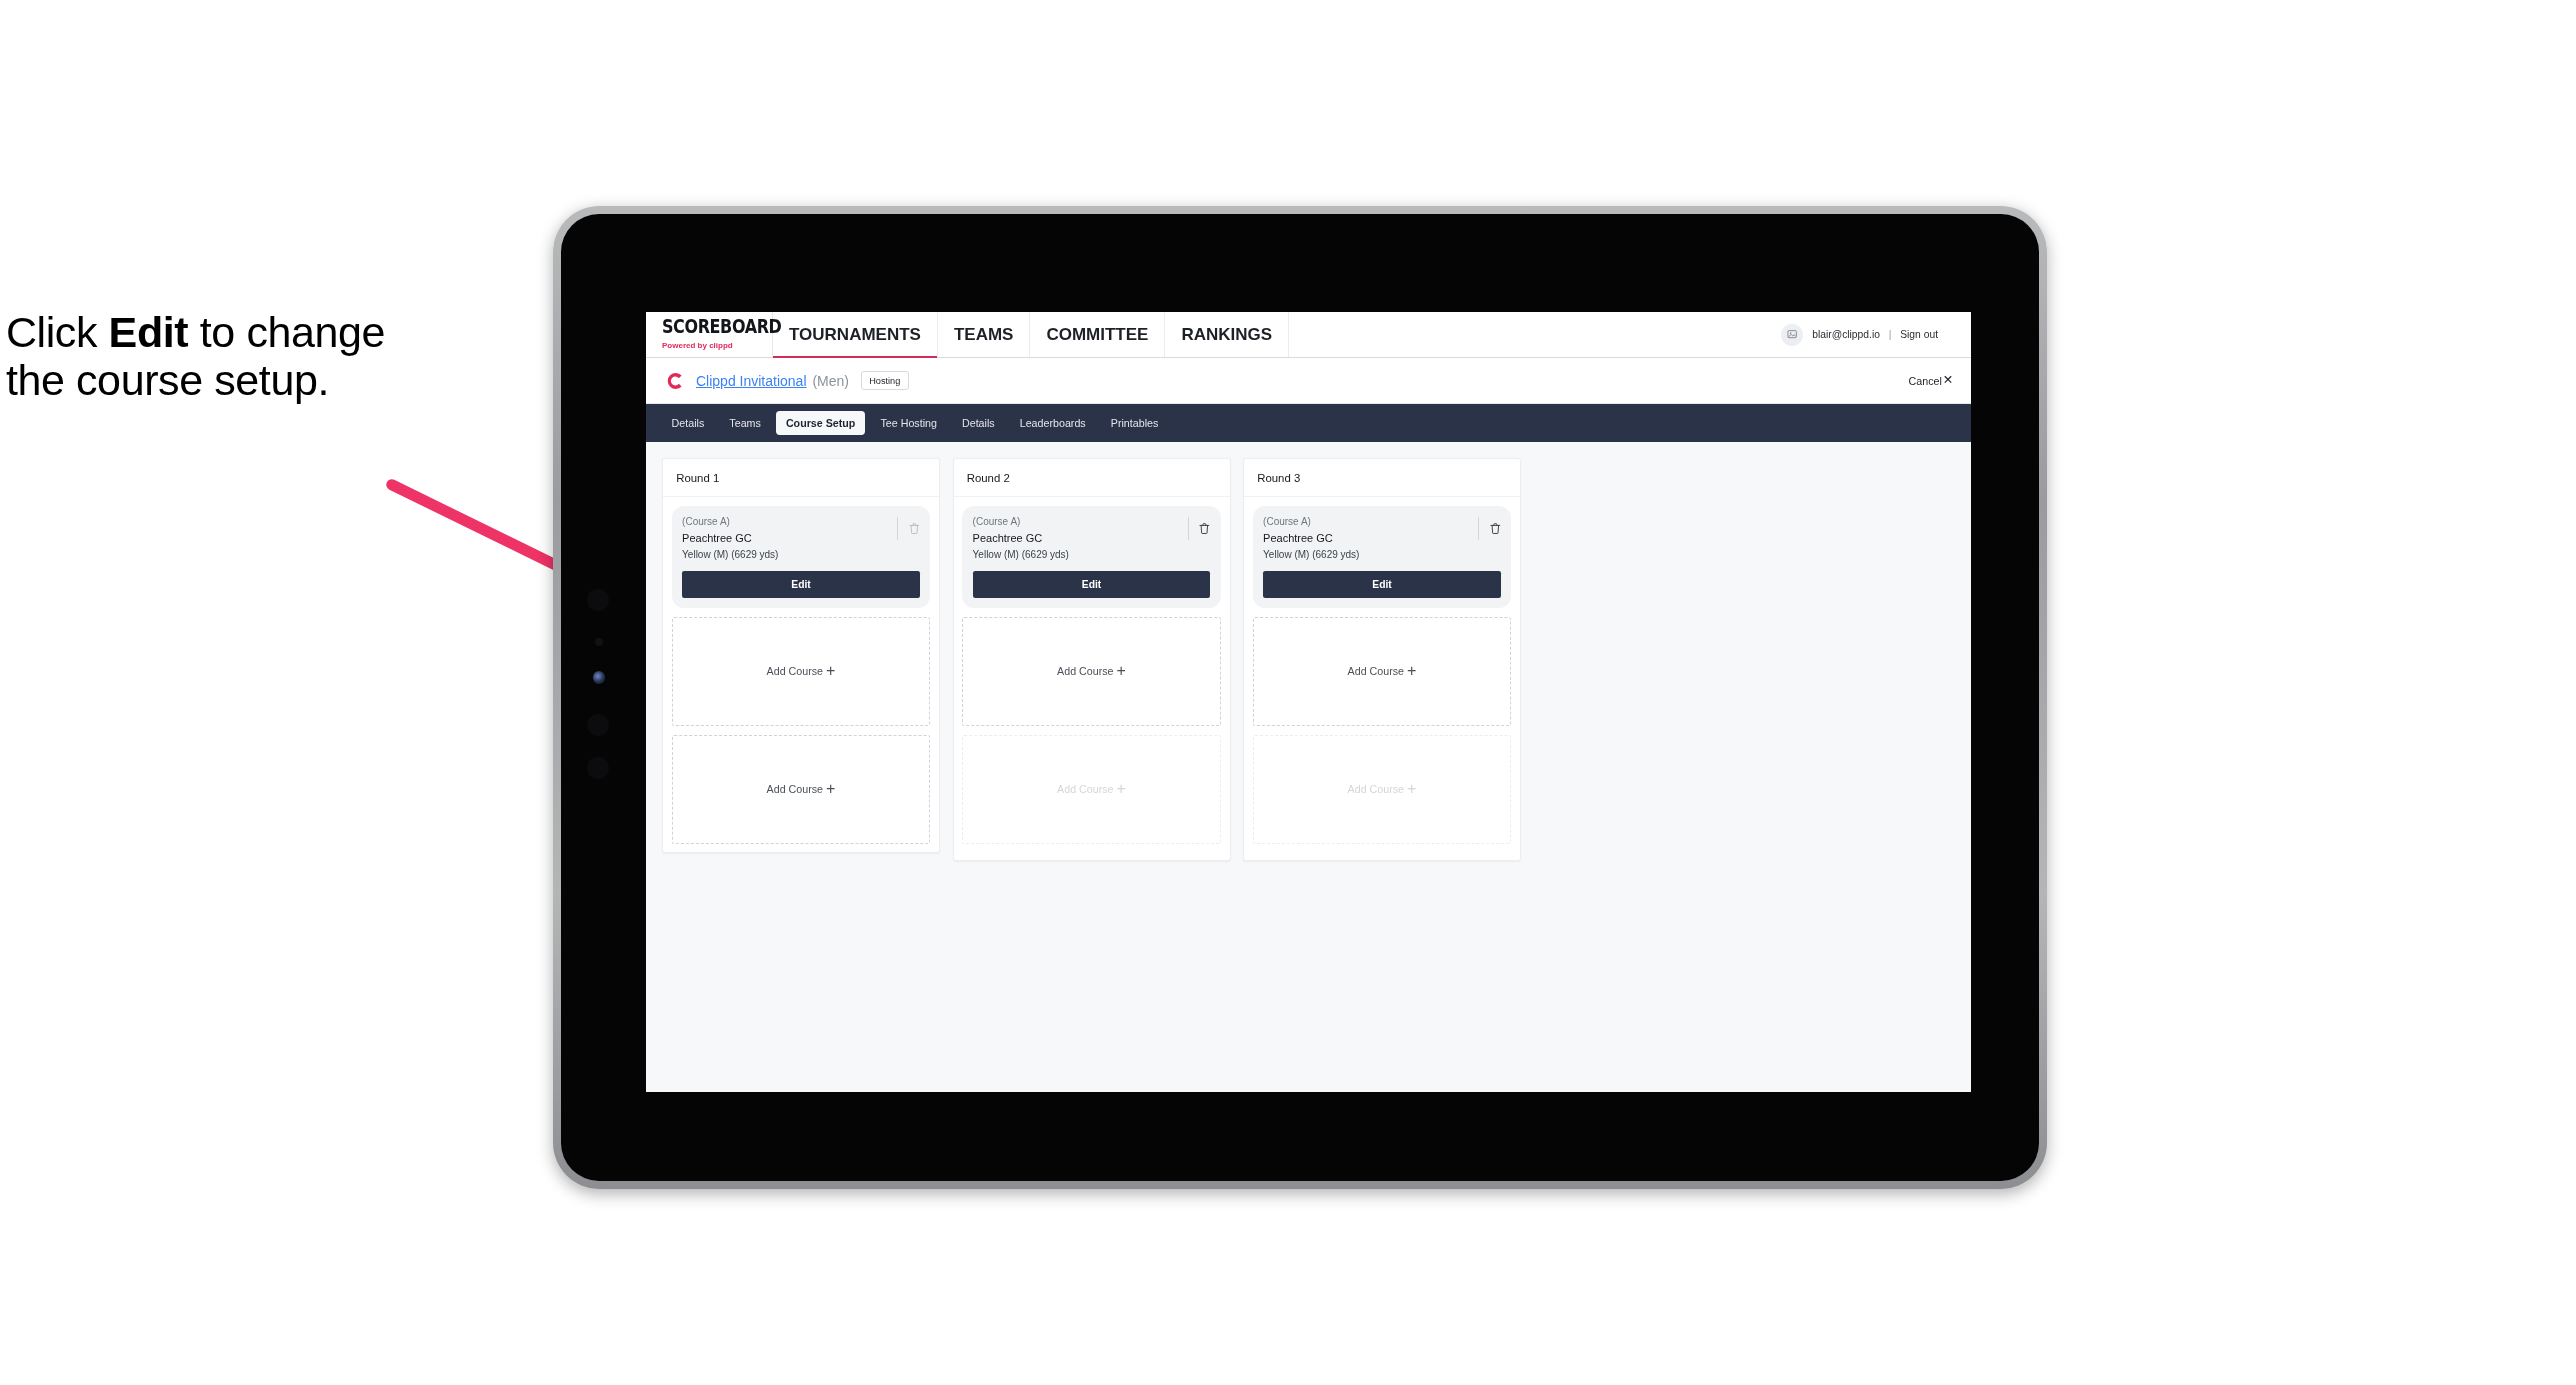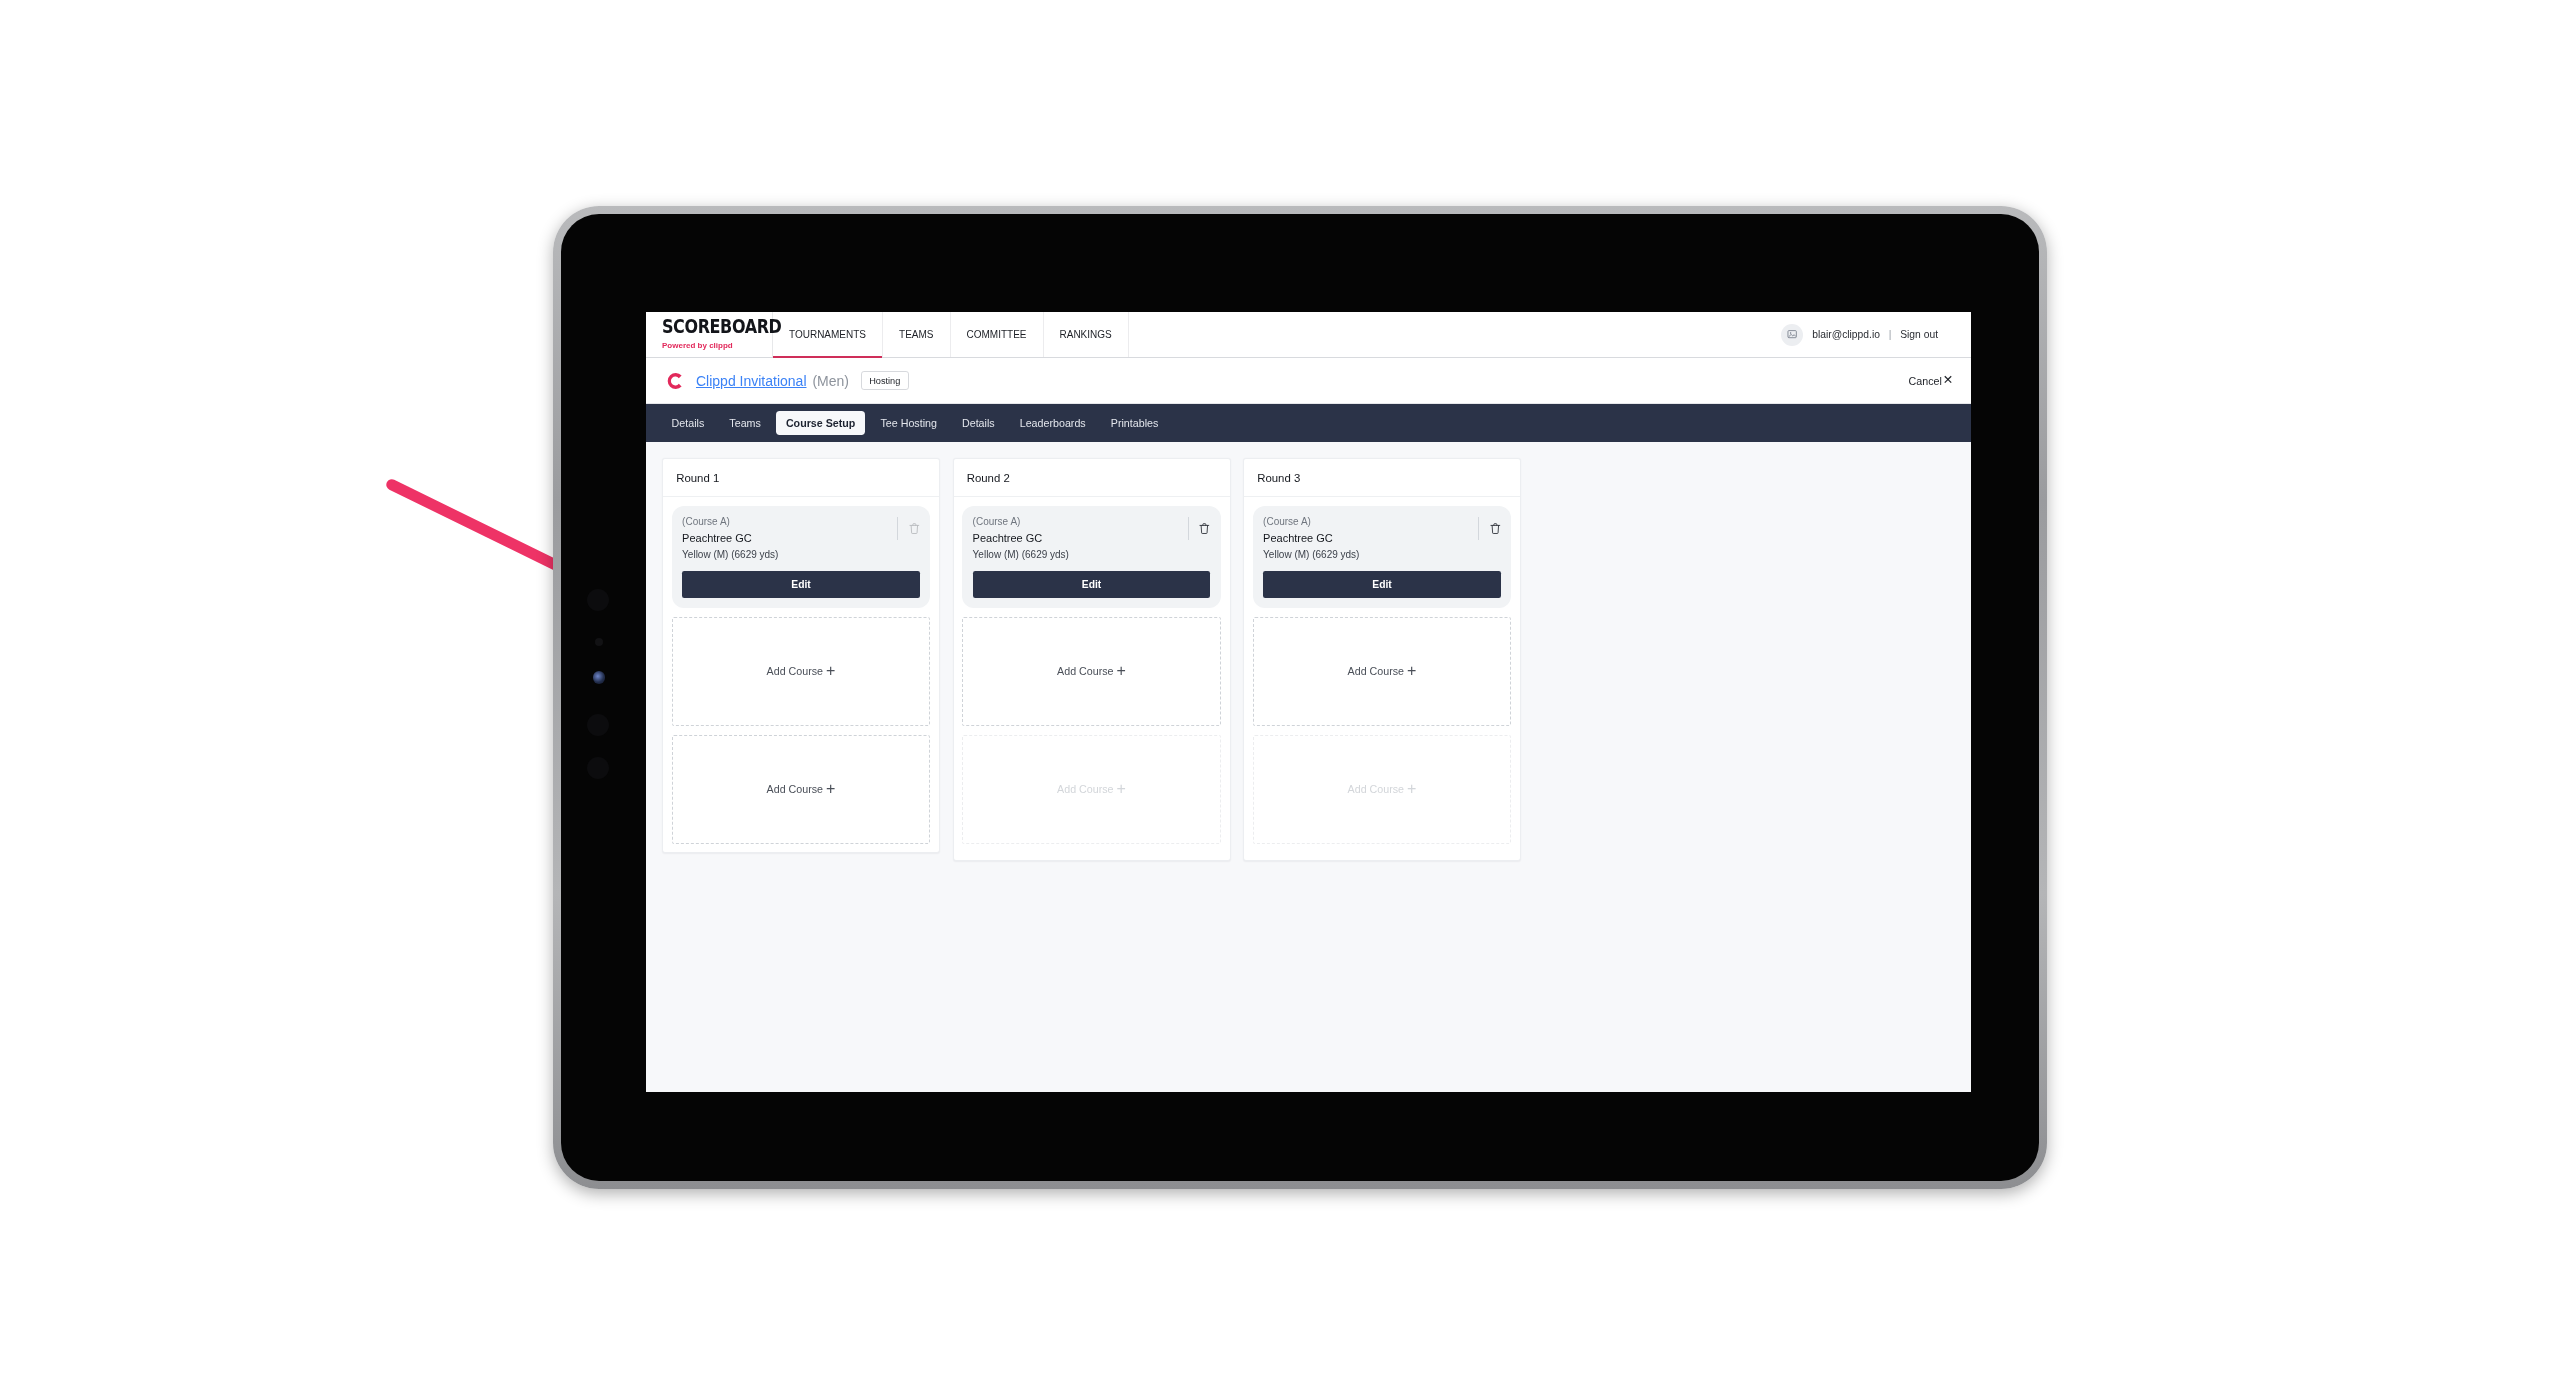--- a/index.html
+++ b/index.html
@@ -91,24 +91,25 @@
     font-family: "DejaVu Sans", sans-serif;
     transform: scaleY(1.18); transform-origin: left center;
   }
   .brand-sub { font-size: 8px; color: #3b3d42; margin-top: 5.2px; }
   .brand-sub span { color: #e2295b; font-weight: bold; }
 
   .topnav { display: flex; align-items: stretch; }
   .topnav-item {
     display: flex; align-items: center;
     padding: 0 16px;
-    font-size: 10px; color: #1d2026;
+    font-size: 17px; color: #1d2026;
     border-right: 0.7px solid #ececee;
     position: relative;
     cursor: pointer;
+    font-weight: bold;
   }
   .topnav-item.active::after {
     content: ""; position: absolute; left: 0; right: 0; bottom: -0.7px;
     height: 2.2px; background: #cf2e59;
   }
 
   .topbar-right {
     margin-left: auto;
     display: flex; align-items: center;
     padding-right: 33px; gap: 8.8px;
@@ -219,20 +220,23 @@
   }
   .add-course .plus { font-size: 16px; line-height: 1; color: #4a4f58; }
   .add-course.disabled { border-color: #ecedef; color: #d3d6da; cursor: default; }
   .add-course.disabled .plus { color: #d3d6da; }
 </style>
 </head>
 <body>
 
 <div class="stage">
 
+  <div class="annotation">
+    <span>Click </span><b>Edit</b><span> to change the course setup.</span>
+  </div>
 
   <svg class="arrow-svg" viewBox="0 0 400 220">
     <line x1="12" y1="28" x2="318" y2="178" stroke="#ee3366" stroke-width="15" stroke-linecap="round"></line>
     <polygon points="360,196 296,140 300,200 244,208" fill="#ee3366"></polygon>
   </svg>
 
   <div class="tablet">
     <div class="tablet-screen">
 
       <div class="side-dots">

